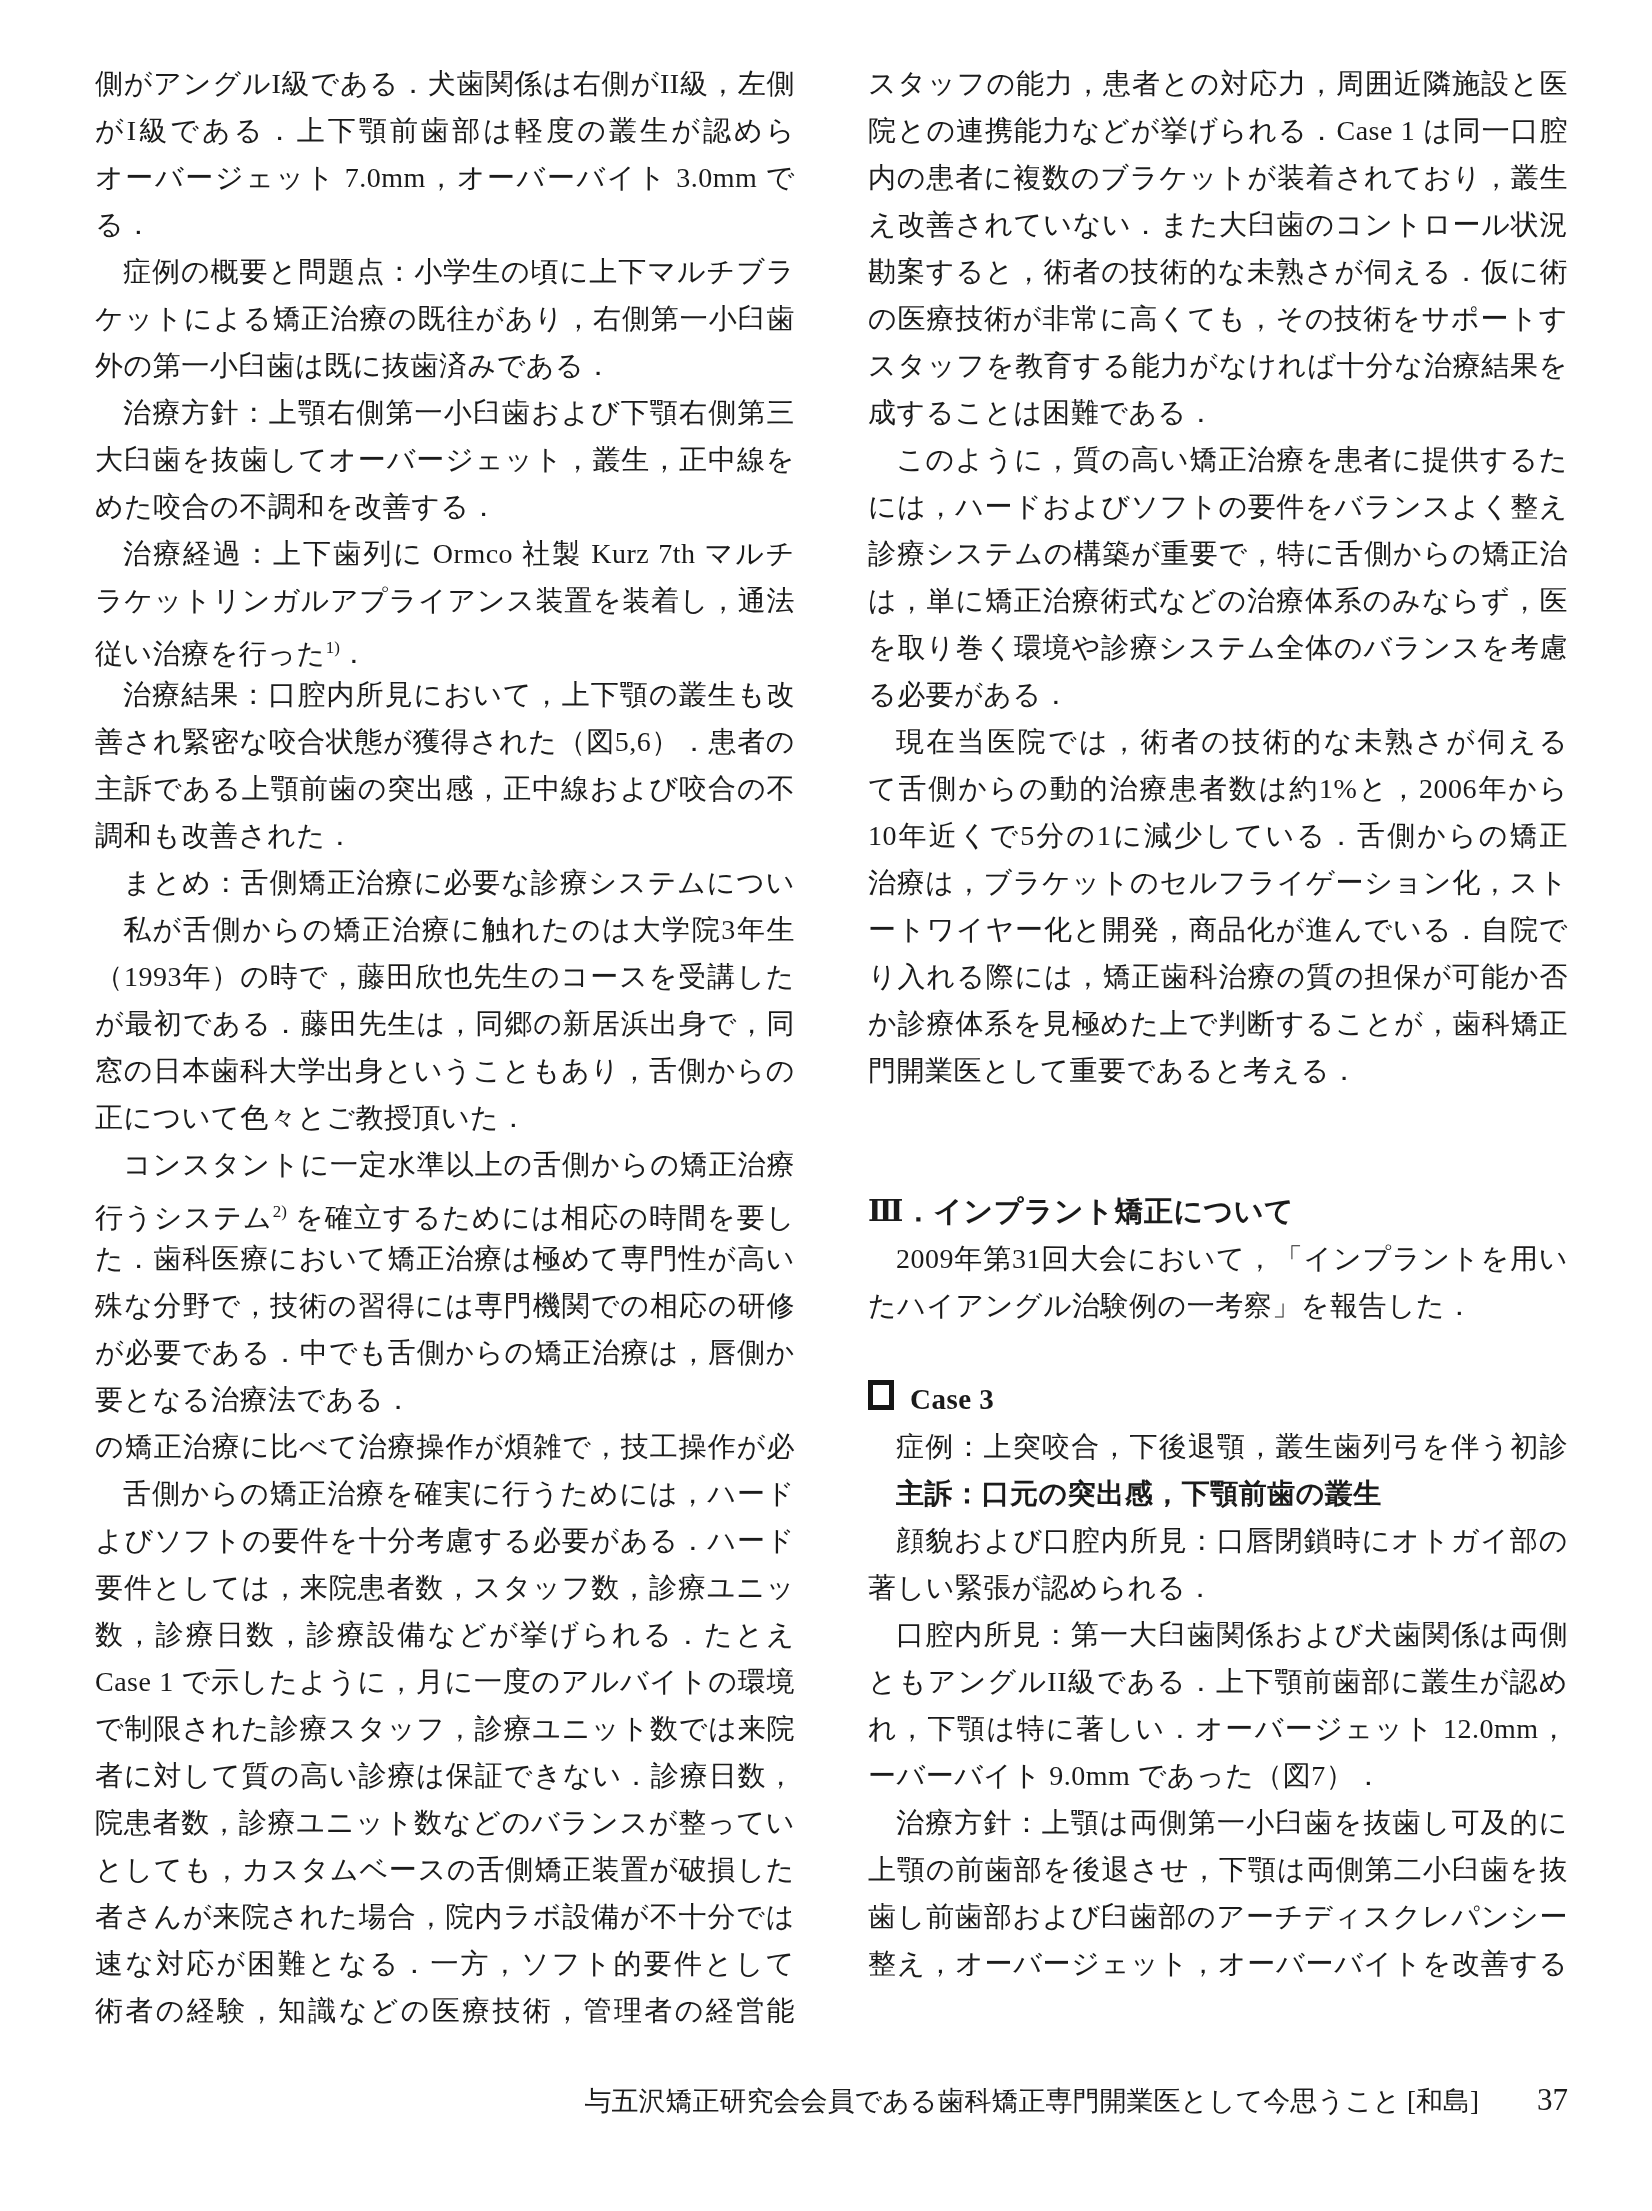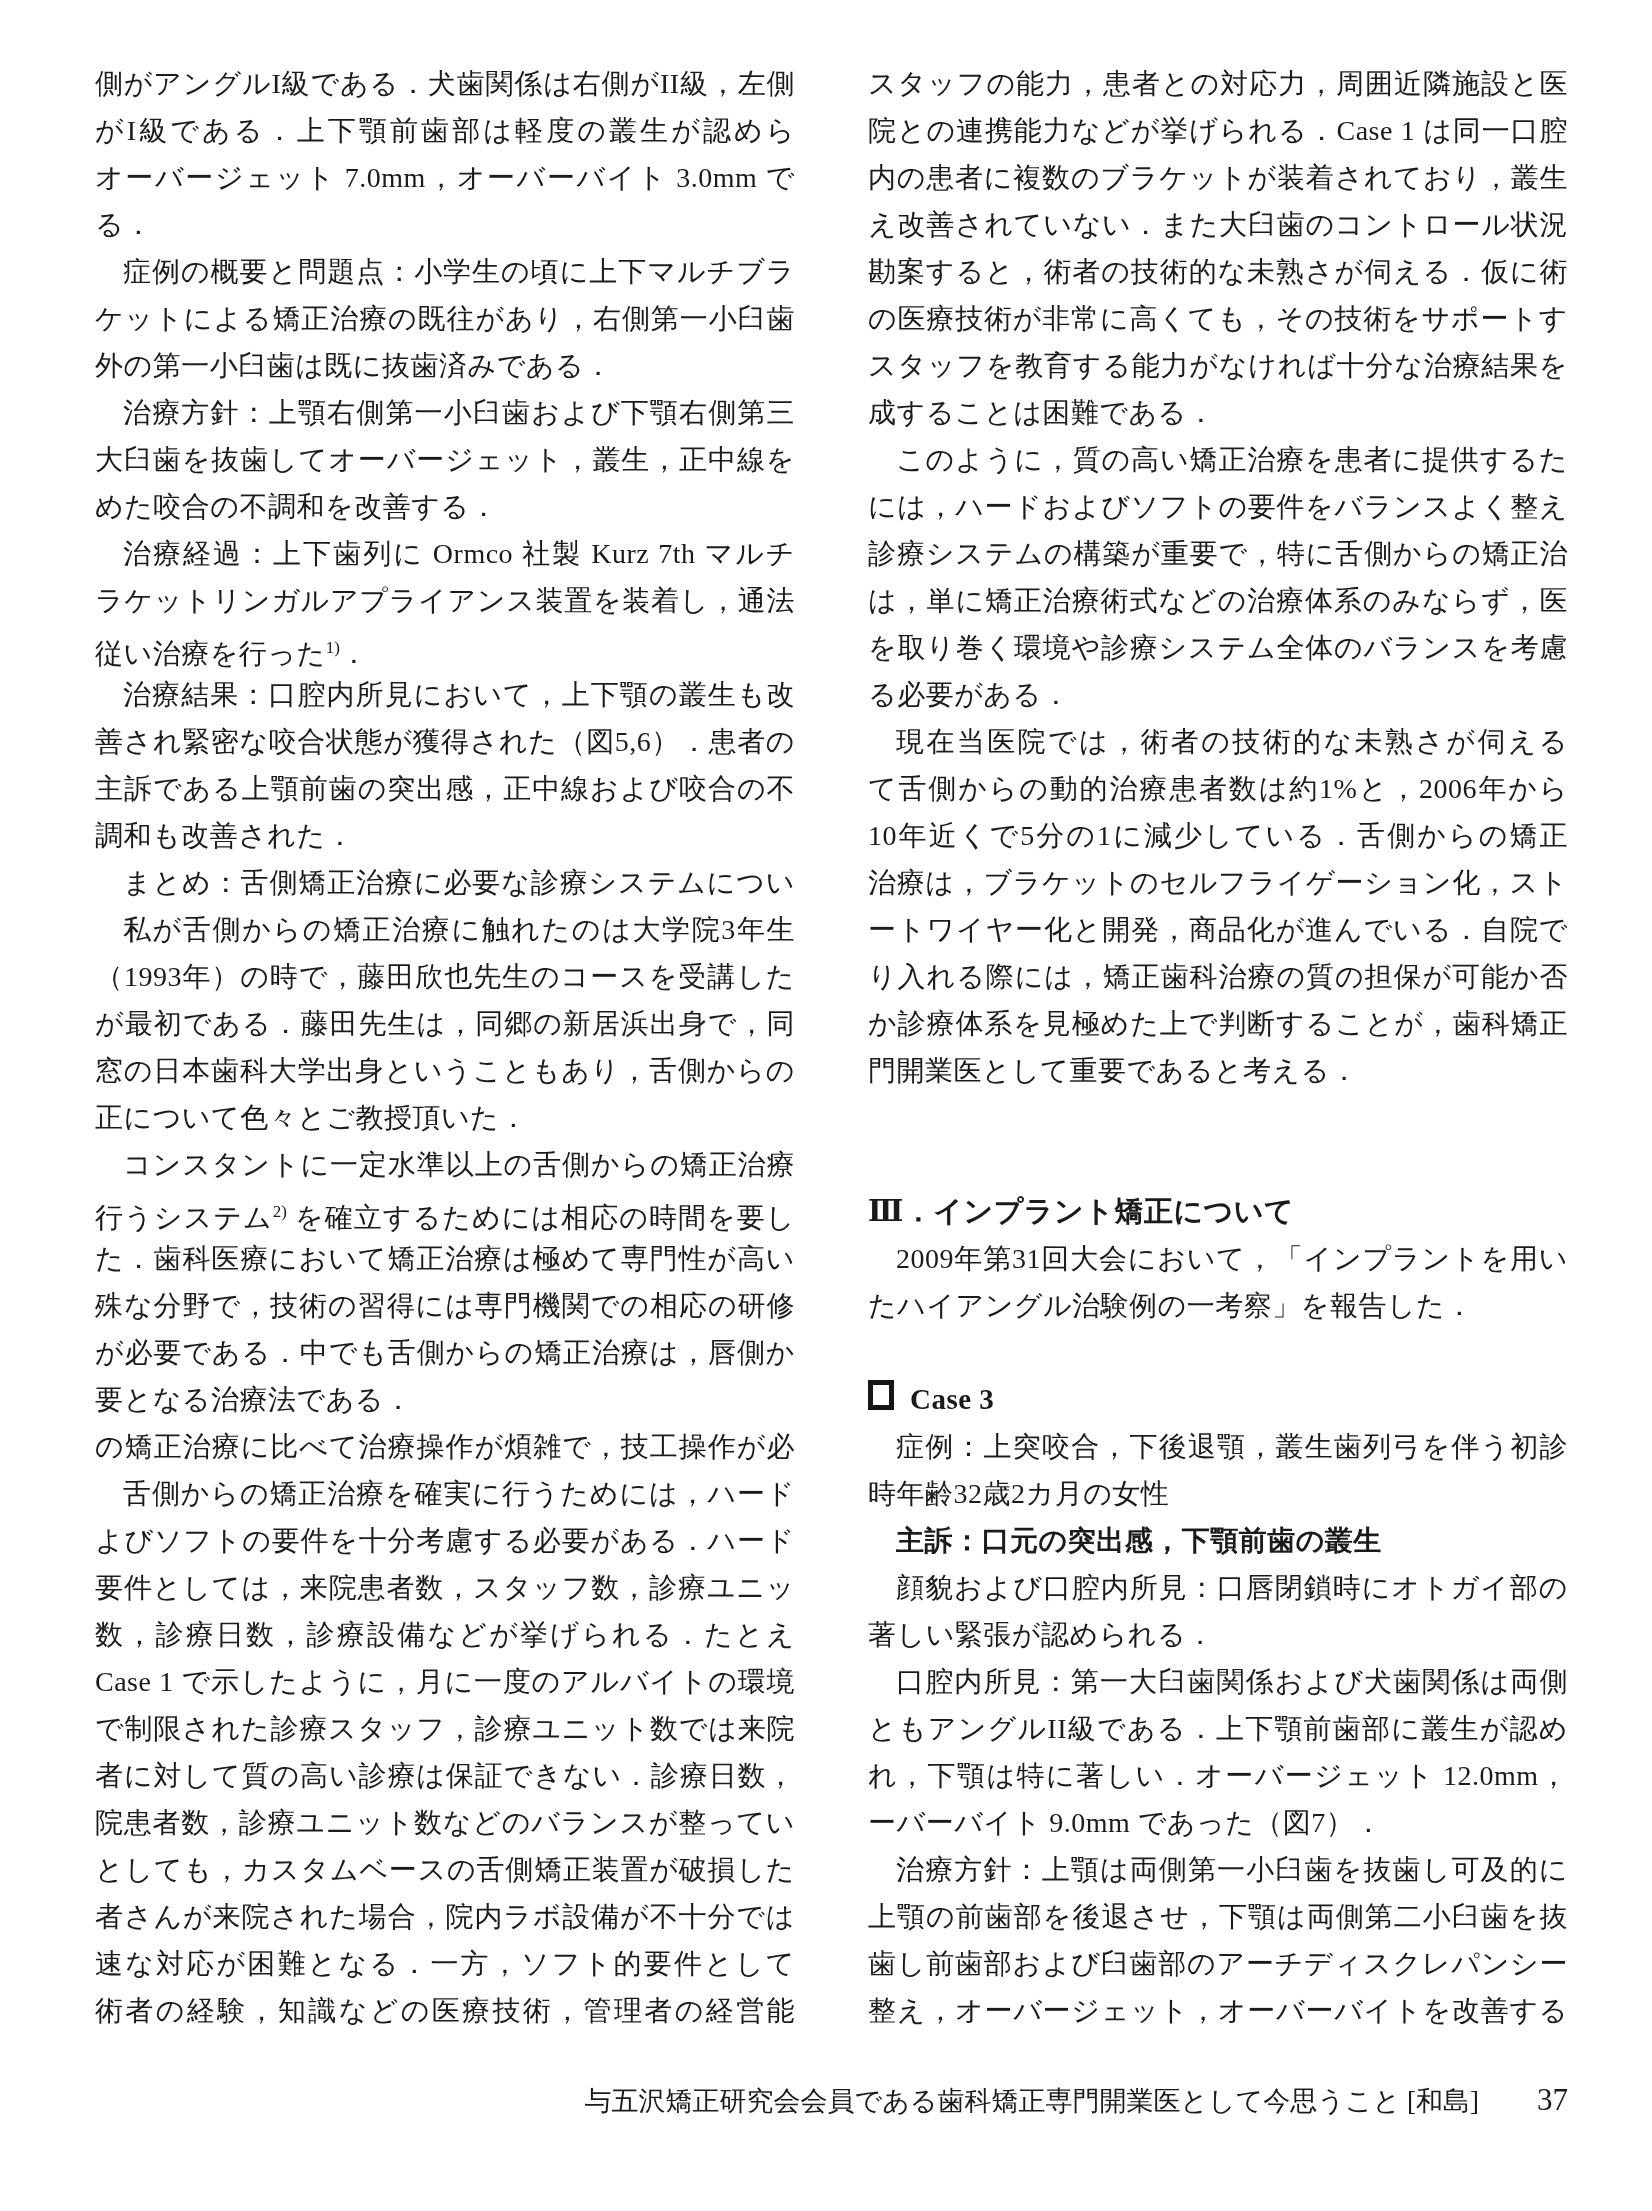--- a/index.html
+++ b/index.html
@@ -127,21 +127,20 @@
       <div class="line j">か診療体系を見極めた上で判断することが，歯科矯正専</div>
       <div class="line s">門開業医として重要であると考える．</div>
       <div class="line blank">&nbsp;</div>
       <div class="line blank">&nbsp;</div>
       <div class="line h">Ⅲ．インプラント矯正について</div>
       <div class="line ji">2009年第31回大会において，「インプラントを用い</div>
       <div class="line s">たハイアングル治験例の一考察」を報告した．</div>
       <div class="line blank">&nbsp;</div>
       <div class="line case"><span class="case-icon"></span><span>Case 3</span></div>
       <div class="line ji">症例：上突咬合，下後退顎，叢生歯列弓を伴う初診</div>
-      <div class="line s">時年齢32歳2カ月の女性</div>
       <div class="line si">主訴：口元の突出感，下顎前歯の叢生</div>
       <div class="line ji">顔貌および口腔内所見：口唇閉鎖時にオトガイ部の</div>
       <div class="line s">著しい緊張が認められる．</div>
       <div class="line ji">口腔内所見：第一大臼歯関係および犬歯関係は両側</div>
       <div class="line j">ともアングルII級である．上下顎前歯部に叢生が認めら</div>
       <div class="line j">れ，下顎は特に著しい．オーバージェット 12.0mm，オ</div>
       <div class="line s">ーバーバイト 9.0mm であった（図7）．</div>
       <div class="line ji">治療方針：上顎は両側第一小臼歯を抜歯し可及的に</div>
       <div class="line j">上顎の前歯部を後退させ，下顎は両側第二小臼歯を抜</div>
       <div class="line j">歯し前歯部および臼歯部のアーチディスクレパンシーを</div>

